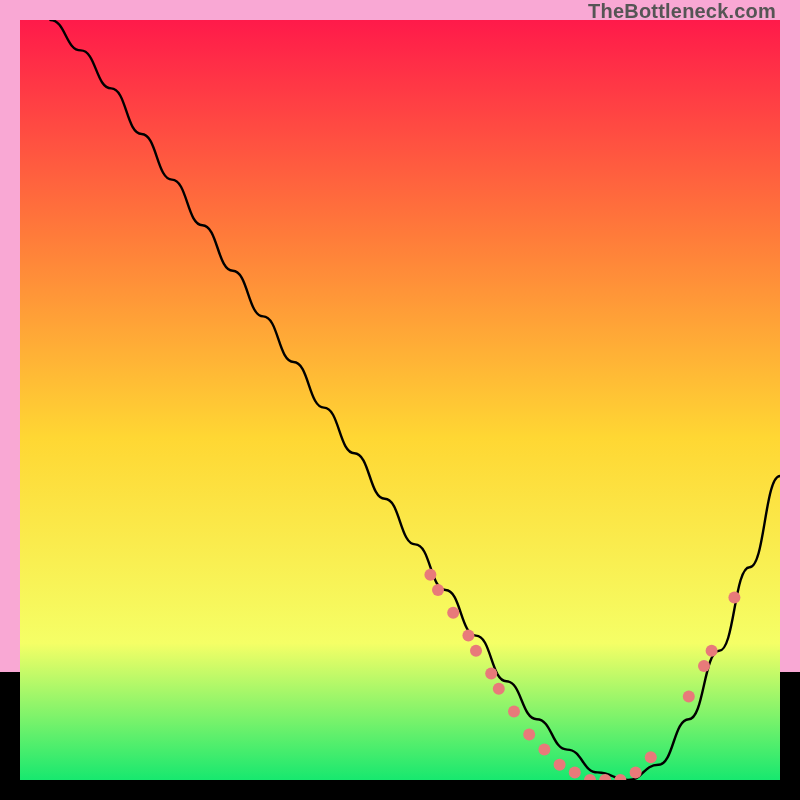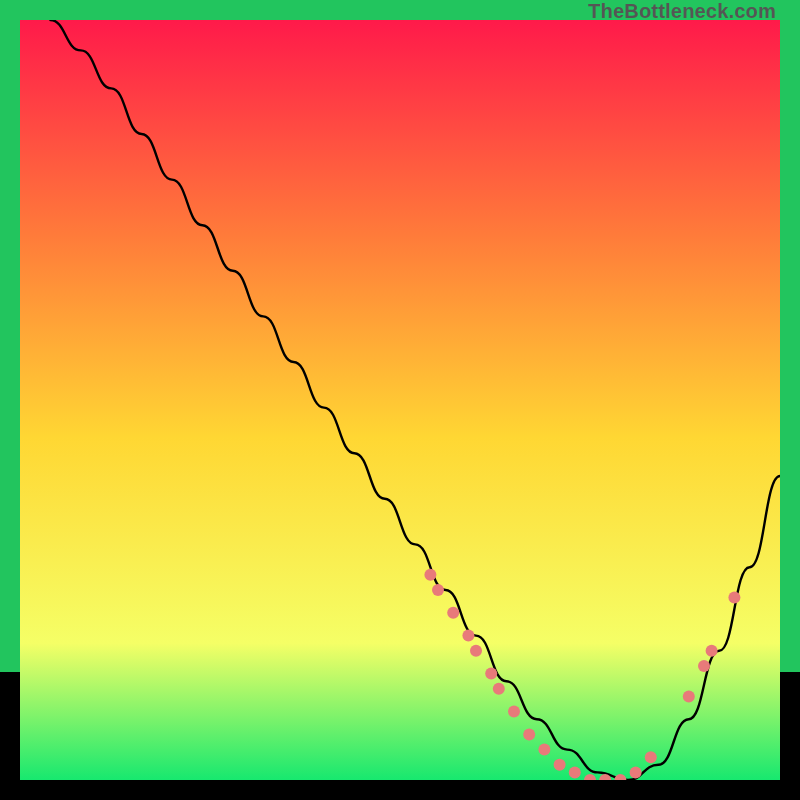--- a/index.html
+++ b/index.html
@@ -8,21 +8,21 @@
     width: 800px;
     height: 800px;
     background: #000;
     font-family: Arial, Helvetica, sans-serif;
     overflow: hidden;
   }
   .frame {
     position: relative;
     width: 800px;
     height: 672px;
-    background: #22c55e;
+    background: #f9a8d4;
   }
   .plot {
     position: absolute;
     left: 20px;
     top: 20px;
     width: 760px;
     height: 760px;
   }
   .gradient {
     position: absolute;

